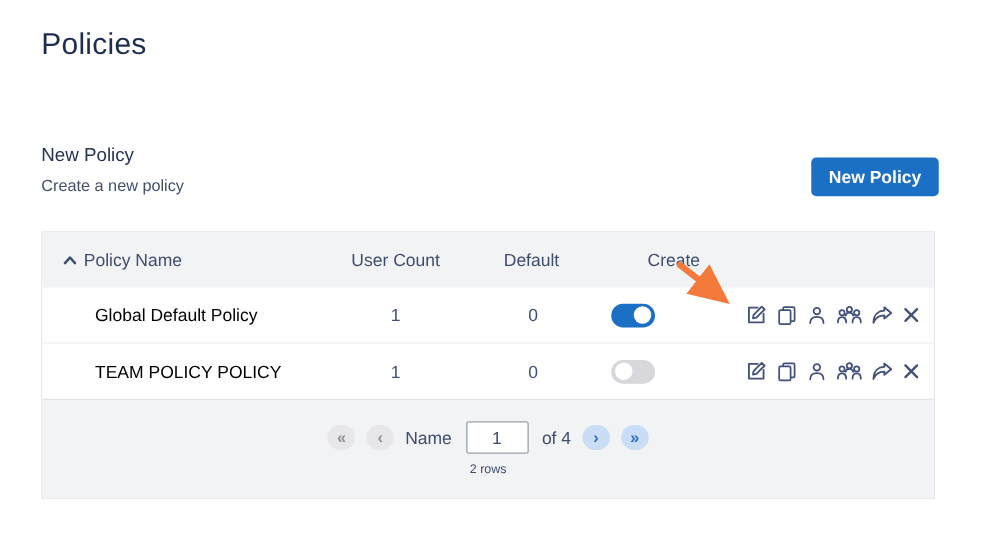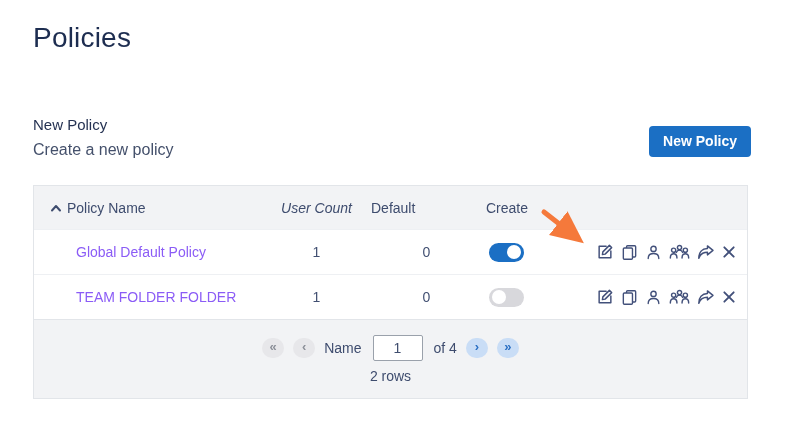--- a/index.html
+++ b/index.html
@@ -7,50 +7,50 @@
   body {
     font-family: "Liberation Sans", "DejaVu Sans", sans-serif;
     color: #3f4d6e;
     position: relative;
     overflow: hidden;
   }
   .page { position: relative; width: 798px; height: 432px; }
 
   .page-title {
     position: absolute; left: 33px; top: 22px;
-    font-size: 28px; font-weight: 400; color: #1d2d50; letter-spacing: .2px;
+    font-size: 24px; font-weight: 400; color: #1d2d50; letter-spacing: .2px;
   }
 
   .section-text { position: absolute; left: 33px; top: 116px; }
   .section-heading { font-size: 15px; font-weight: 500; color: #253252; }
-  .section-sub { font-size: 16px; color: #44506b; margin-top: 8px; }
+  .section-sub { font-size: 13px; color: #44506b; margin-top: 8px; }
 
   .btn-primary {
     position: absolute; right: 47px; top: 126px;
     background: #1b6fc4; color: #ffffff; border: none; border-radius: 4px;
     font-family: inherit; font-size: 14px; font-weight: 700;
     padding: 8px 14px; cursor: pointer; height: 31px; line-height: 15px;
   }
 
   .table-wrap {
     position: absolute; left: 33px; top: 185px; width: 715px;
     border: 1px solid #e2e5e9; background: #ffffff; font-size: 14px;
   }
   .trow {
     display: grid;
     grid-template-columns: 230px 105px 115px 110px 155px;
     align-items: center;
   }
   .thead { background: #f2f3f5; height: 43px; color: #3e4c6e; }
   .th { display: flex; align-items: flex-start; }
   .th-name { padding-left: 16px; gap: 5px; }
-  .th-center { justify-content: center; font-style: italic; }
-  .th-left { padding-left: 2px; }
+  .th-center { justify-content: center; }
+  .th-left { padding-left: 2px; margin-left: 32px; }
   .tbody-row { height: 45px; border-top: 1px solid #eef0f3; background: #ffffff; }
-  .td-name { padding-left: 42px; color: #8b5cf6; }
+  .td-name { padding-left: 42px; color: #000000; }
   .td-center { text-align: center; color: #425072; }
   .td-left { padding-left: 2px; display: flex; align-items: center; }
 
   
   .toggle {
     width: 35px; height: 19px; border-radius: 10px; position: relative;
     margin-left: 3px; cursor: pointer; flex: 0 0 auto;
   }
   .toggle.on  { background: #1b6fc4; }
   .toggle.off { background: #d8d8dc; }
@@ -78,21 +78,21 @@
     display: inline-flex; align-items: center; justify-content: center;
     font-family: inherit; font-size: 13px; font-weight: 700; padding: 0 0 2px 0;
   }
   .pg-disabled { background: #e7e7ea; color: #8b8f98; }
   .pg-active   { background: #c9ddf6; color: #2a6fc3; }
   .page-input {
     width: 50px; height: 26px; border: 1px solid #9aa1ab; border-radius: 2px;
     background: #ffffff; text-align: center; font-family: inherit; font-size: 14px;
     color: #3f4d6e; margin: 0 2px;
   }
-  .rows-summary { font-size: 14px; color: #3e4c6e; }
+  .rows-summary { font-size: 10px; color: #3e4c6e; }
 
   .sort-icon svg { stroke: #3e4c6e; fill: none; stroke-width: 2; stroke-linecap: round; stroke-linejoin: round; }
 
   .annot-arrow { position: absolute; left: 538px; top: 206px; pointer-events: none; }
 </style>
 </head>
 <body>
 
 <div class="page">
 
@@ -167,21 +167,21 @@
         <span class="act">
           <svg width="14" height="14" viewBox="0 0 12 12" style="stroke-width:1.6">
               <line x1="2" y1="2" x2="10" y2="10"></line>
               <line x1="10" y1="2" x2="2" y2="10"></line>
             </svg>
         </span>
       </div>
     </div>
 
     <div class="trow tbody-row">
-      <div class="td-name">TEAM FOLDER FOLDER</div>
+      <div class="td-name">TEAM POLICY POLICY</div>
       <div class="td-center">1</div>
       <div class="td-center">0</div>
       <div class="td-left">
         <div class="toggle off">
             <div class="knob"></div>
           </div>
       </div>
       <div class="td-left actions">
         <span class="act">
           <svg width="18" height="18" viewBox="0 0 16 16">

